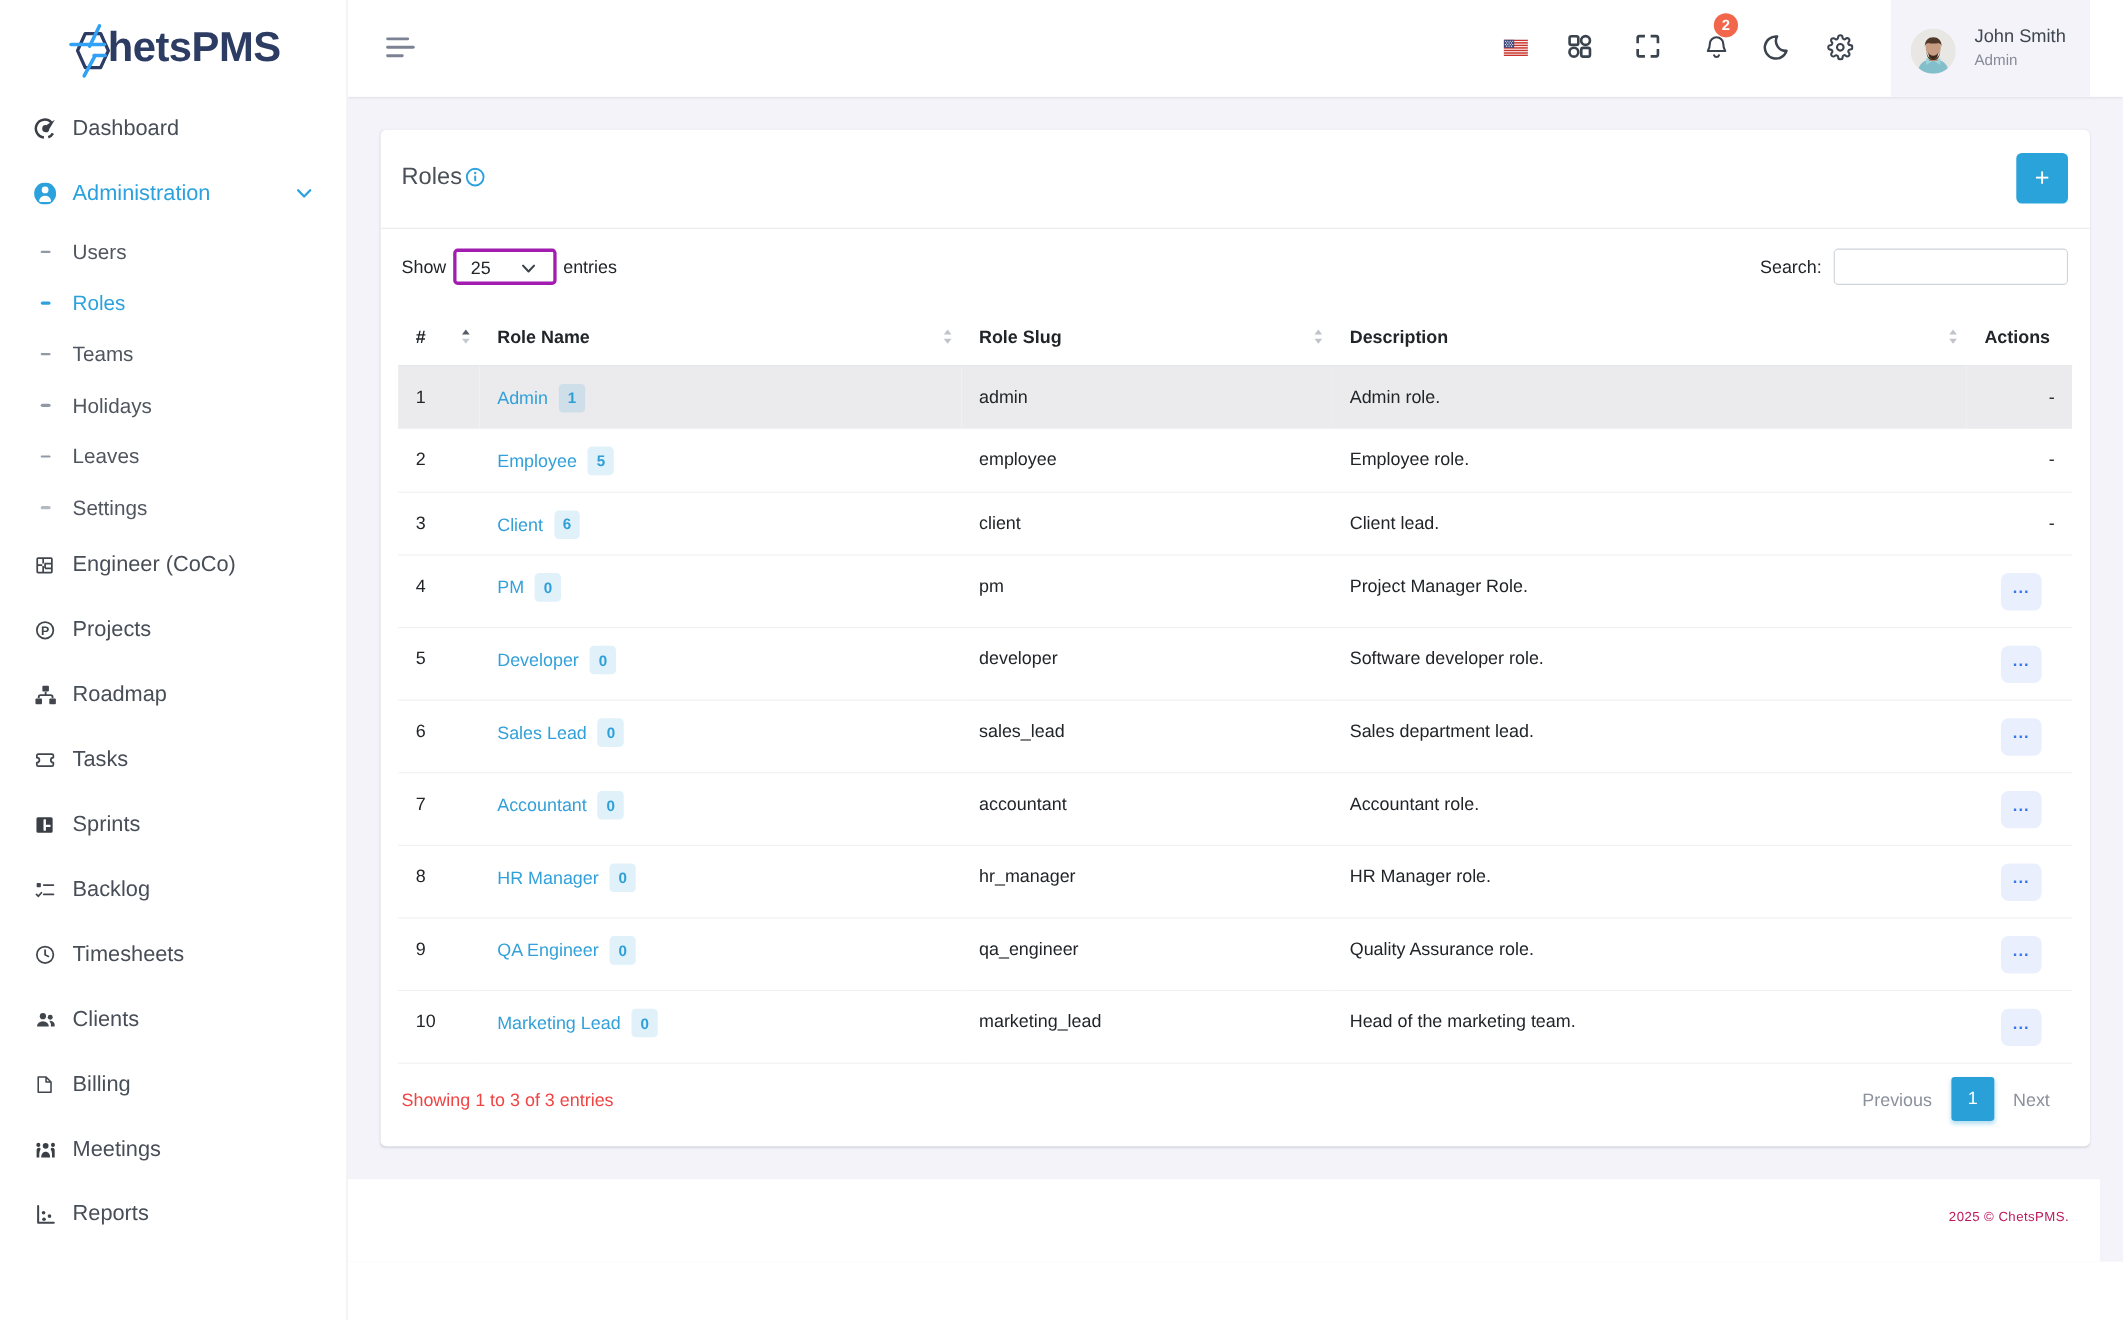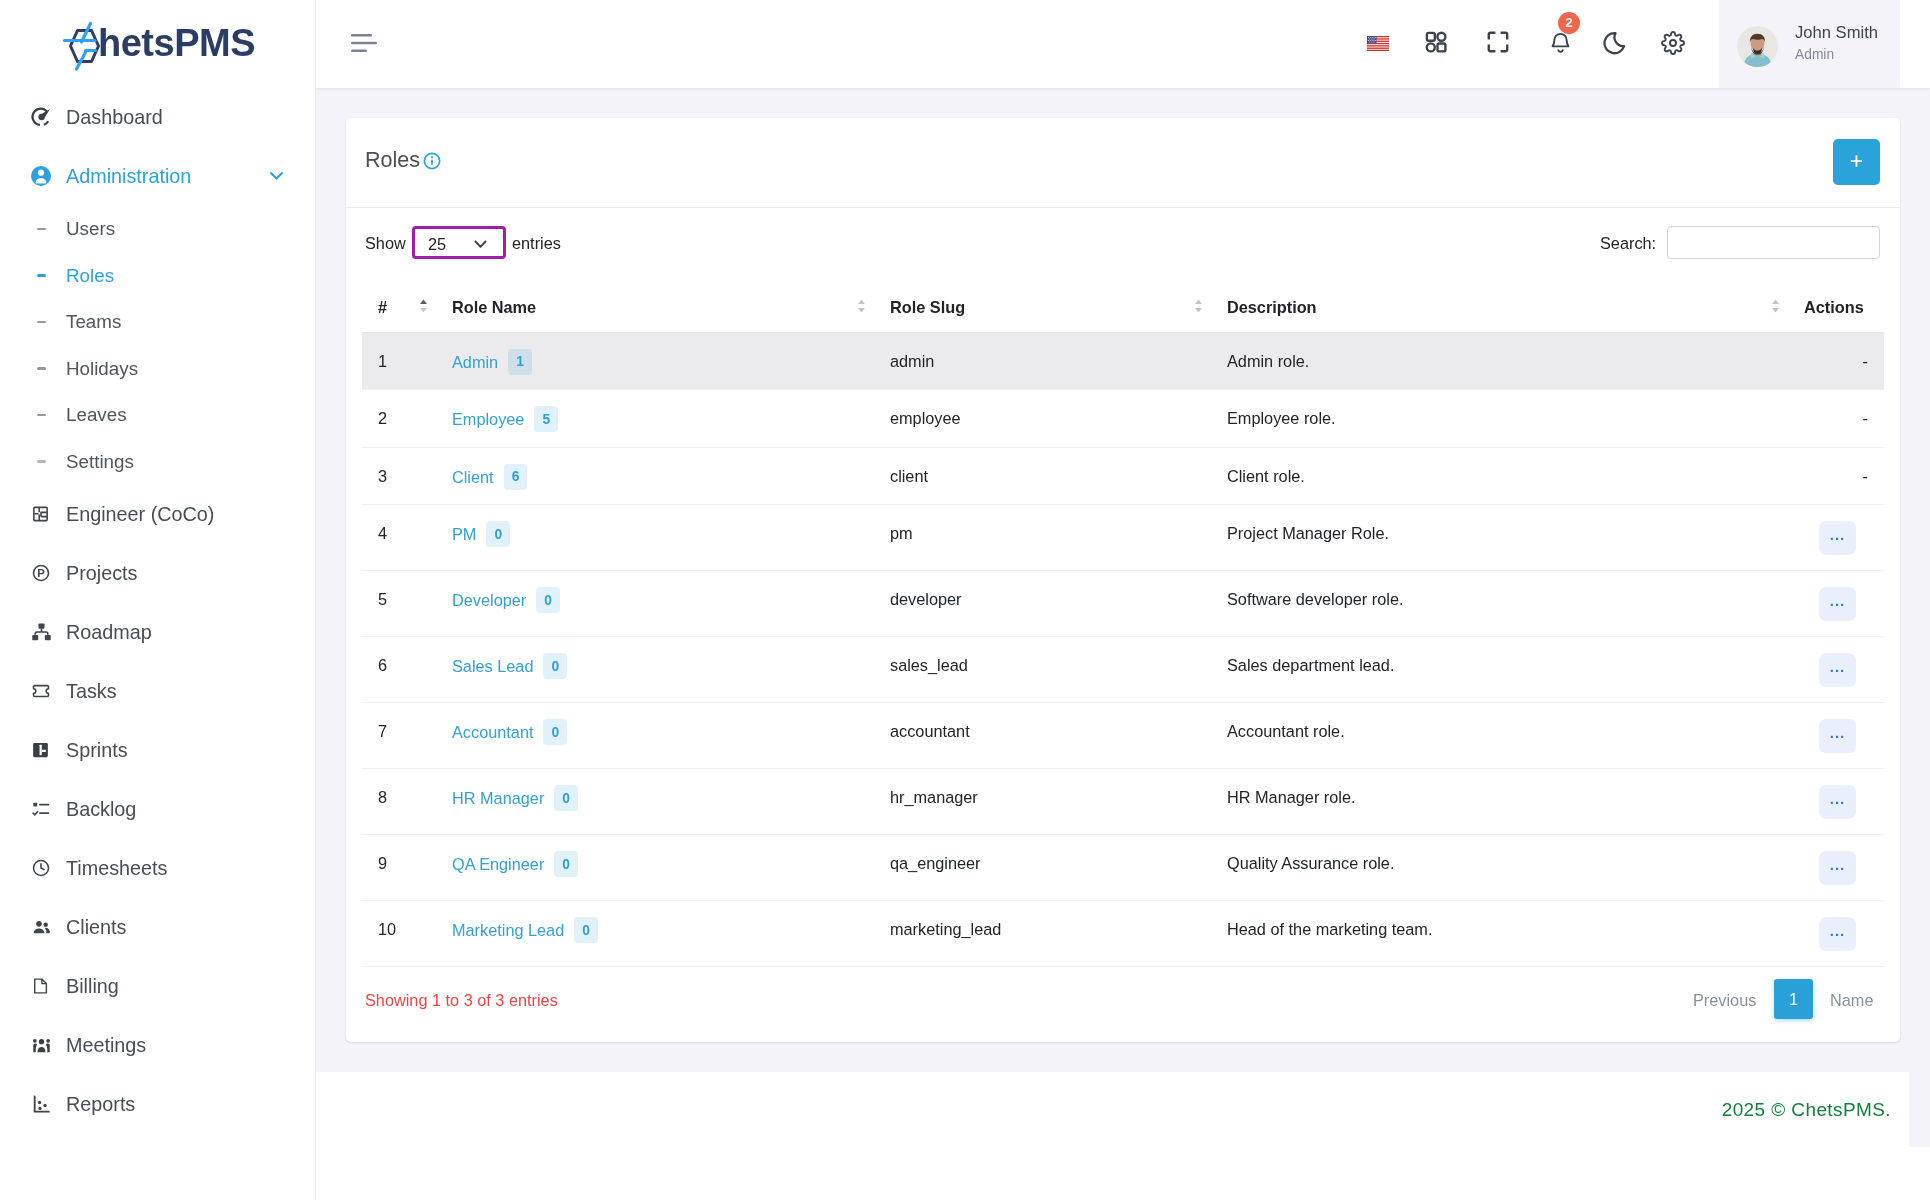--- a/index.html
+++ b/index.html
@@ -2,21 +2,21 @@
 <html><head>
 <meta charset="utf-8">
 <style>
 *{margin:0;padding:0;box-sizing:border-box}
 html,body{width:1930px;height:1200px;background:#fff;font-family:"Liberation Sans",sans-serif;overflow:hidden}
 body{position:relative}
 #main{position:absolute;left:316px;top:88px;width:1614px;height:1059px;background:#f3f3f9}
 #header{position:absolute;left:316px;top:0;width:1614px;height:88px;background:#fff;box-shadow:0 1px 2px rgba(56,65,74,.10)}
 #sidebar{position:absolute;left:0;top:0;width:316px;height:1200px;background:#fff;border-right:1px solid #e9ebec;z-index:5}
 #footer{position:absolute;left:316px;top:1072px;width:1593px;height:75px;background:#fff}
-#footer span{position:absolute;right:18px;top:27px;font-size:19px;color:#15803d;letter-spacing:0.4px}
+#footer span{position:absolute;right:28px;top:27px;font-size:12px;color:#be185d;letter-spacing:0.4px}
 
 .mi{position:absolute;left:0;width:315px;height:59px;display:flex;align-items:center}
 .mi svg{position:absolute;left:31px;top:50%;transform:translateY(-50%)}
 .mi .t{position:absolute;left:66px;top:50%;transform:translateY(-50%);font-size:19.8px;color:#484e57;white-space:nowrap}
 .ms{height:47px}
 .ms .dash{position:absolute;left:37px;top:50%;margin-top:-1.1px;width:8.5px;height:2.2px;background:#9099a5;border-radius:2px}
 .ms .t{font-size:18.8px;color:#50565f}
 .blue .t{color:#2ba2dd!important}
 .blue .dash{background:#2ba2dd}
 .mi svg.chev{position:absolute;left:269px;top:50%;transform:translateY(-50%)}
@@ -114,21 +114,21 @@
             <td>2</td>
             <td><a class="rl">Employee</a><span class="bdg">5</span></td>
             <td>employee</td>
             <td>Employee role.</td>
             <td class="act">-</td>
           </tr>
         <tr class="r1">
             <td>3</td>
             <td><a class="rl">Client</a><span class="bdg">6</span></td>
             <td>client</td>
-            <td>Client role.</td>
+            <td>Client lead.</td>
             <td class="act">-</td>
           </tr>
         <tr class="r2">
             <td>4</td>
             <td><a class="rl">PM</a><span class="bdg">0</span></td>
             <td>pm</td>
             <td>Project Manager Role.</td>
             <td class="act">
               <span class="dots">...</span>
             </td>
@@ -185,21 +185,21 @@
             <td>Head of the marketing team.</td>
             <td class="act">
               <span class="dots">...</span>
             </td>
           </tr>
       </tbody>
     </table>
     <div id="showinfo">Showing 1 to 3 of 3 entries</div>
     <div id="pprev">Previous</div>
     <div id="pone">1</div>
-    <div id="pnext">Name</div>
+    <div id="pnext">Next</div>
   </div>
 </div>
 <div id="header">
   <svg class="hicon" style="left:35px;top:33px" width="30" height="22" viewBox="0 0 30 22">
       <g stroke="#7c8294" stroke-width="2.6" stroke-linecap="round">
         <line x1="1.3" y1="2.3" x2="19.7" y2="2.3"></line>
         <line x1="1.3" y1="10" x2="24.7" y2="10"></line>
         <line x1="1.3" y1="17.7" x2="14.7" y2="17.7"></line>
       </g>
     </svg>

